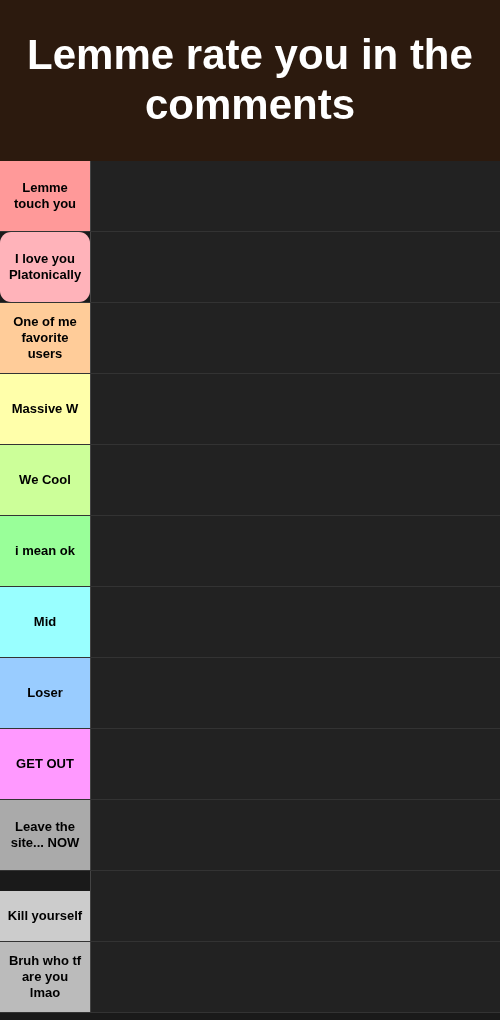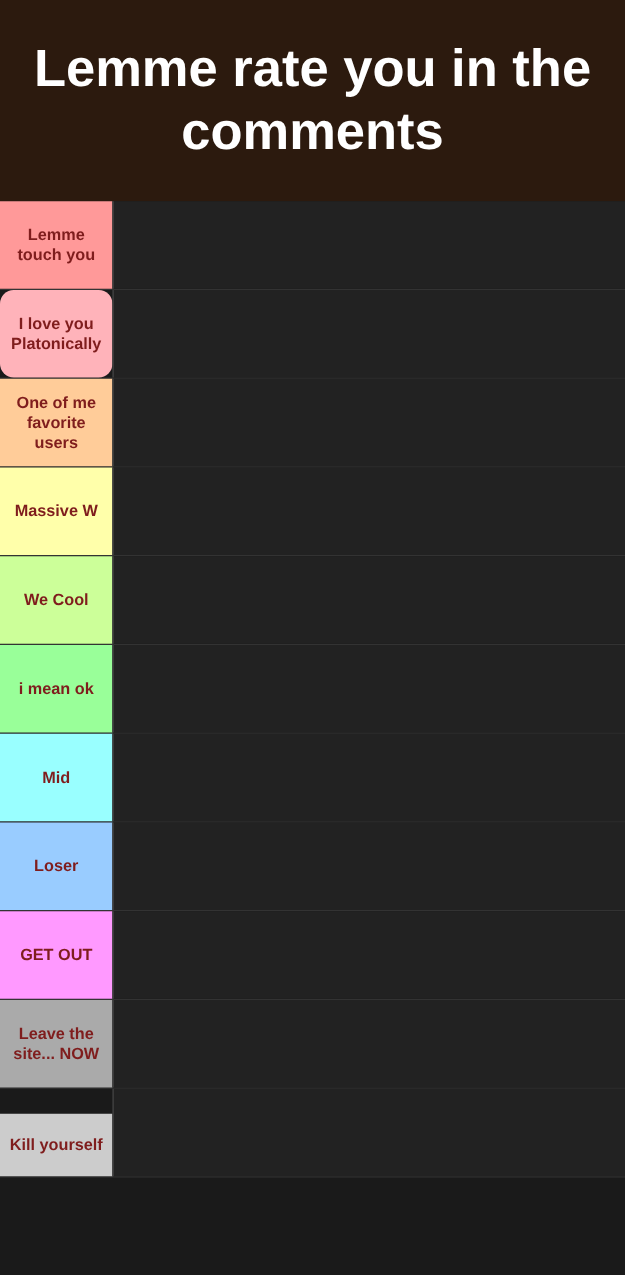--- a/index.html
+++ b/index.html
@@ -33,21 +33,21 @@
     }
     .tier-label {
       min-width: 90px;
       max-width: 90px;
       display: flex;
       align-items: center;
       justify-content: center;
       text-align: center;
       font-size: 13px;
       font-weight: bold;
-      color: #7f1d1d;
+      color: #000000;
       padding: 5px;
       line-height: 1.2;
     }
     .tier-content {
       flex: 1;
       background-color: #222;
       border-left: 1px solid #444;
       min-height: 70px;
     }
   </style>
@@ -96,13 +96,17 @@
       <div class="tier-content"></div>
     </div>
     <div class="tier-row">
       <div class="tier-label" style="background-color: rgb(170, 170, 170);">Leave the site... NOW</div>
       <div class="tier-content"></div>
     </div>
     <div class="tier-row">
       <div class="tier-label" style="background-color: rgb(204, 204, 204); margin-top: 20px;">Kill yourself</div>
       <div class="tier-content"></div>
     </div>
+    <div class="tier-row">
+      <div class="tier-label" style="background-color: rgb(187, 187, 187);">Bruh who tf are you lmao</div>
+      <div class="tier-content"></div>
+    </div>
   </div>
 
 </body></html>

